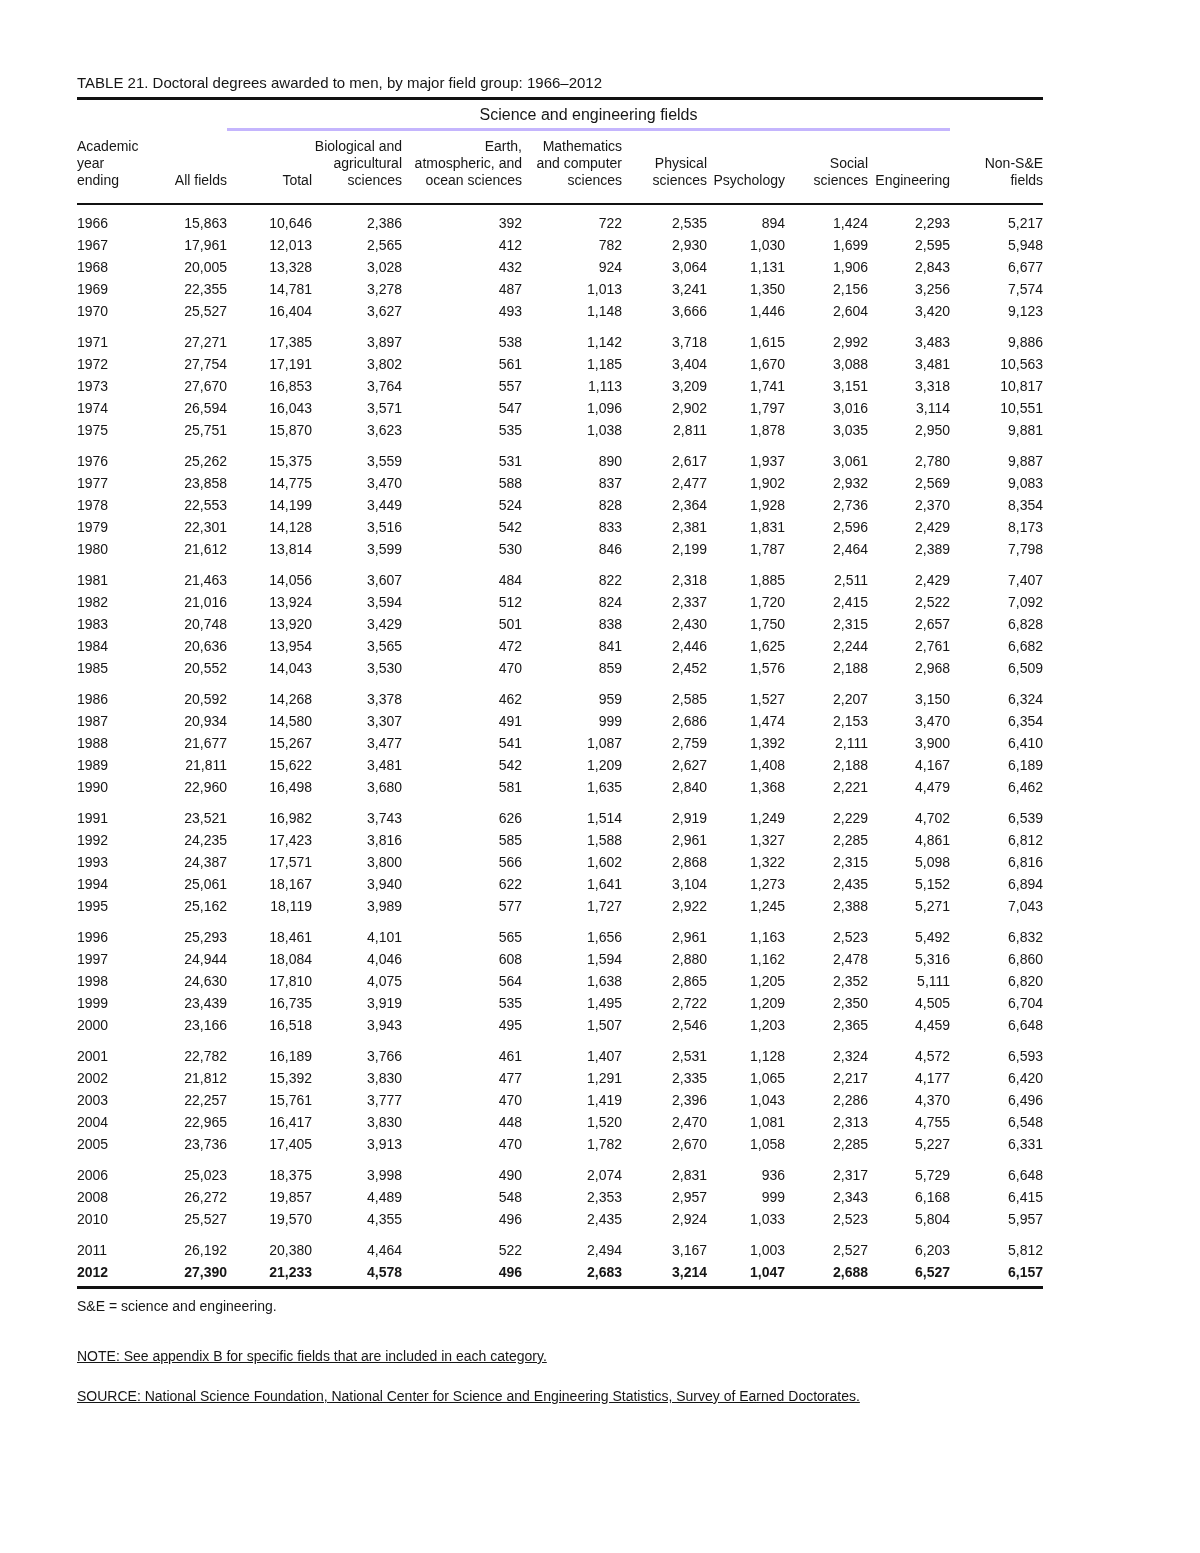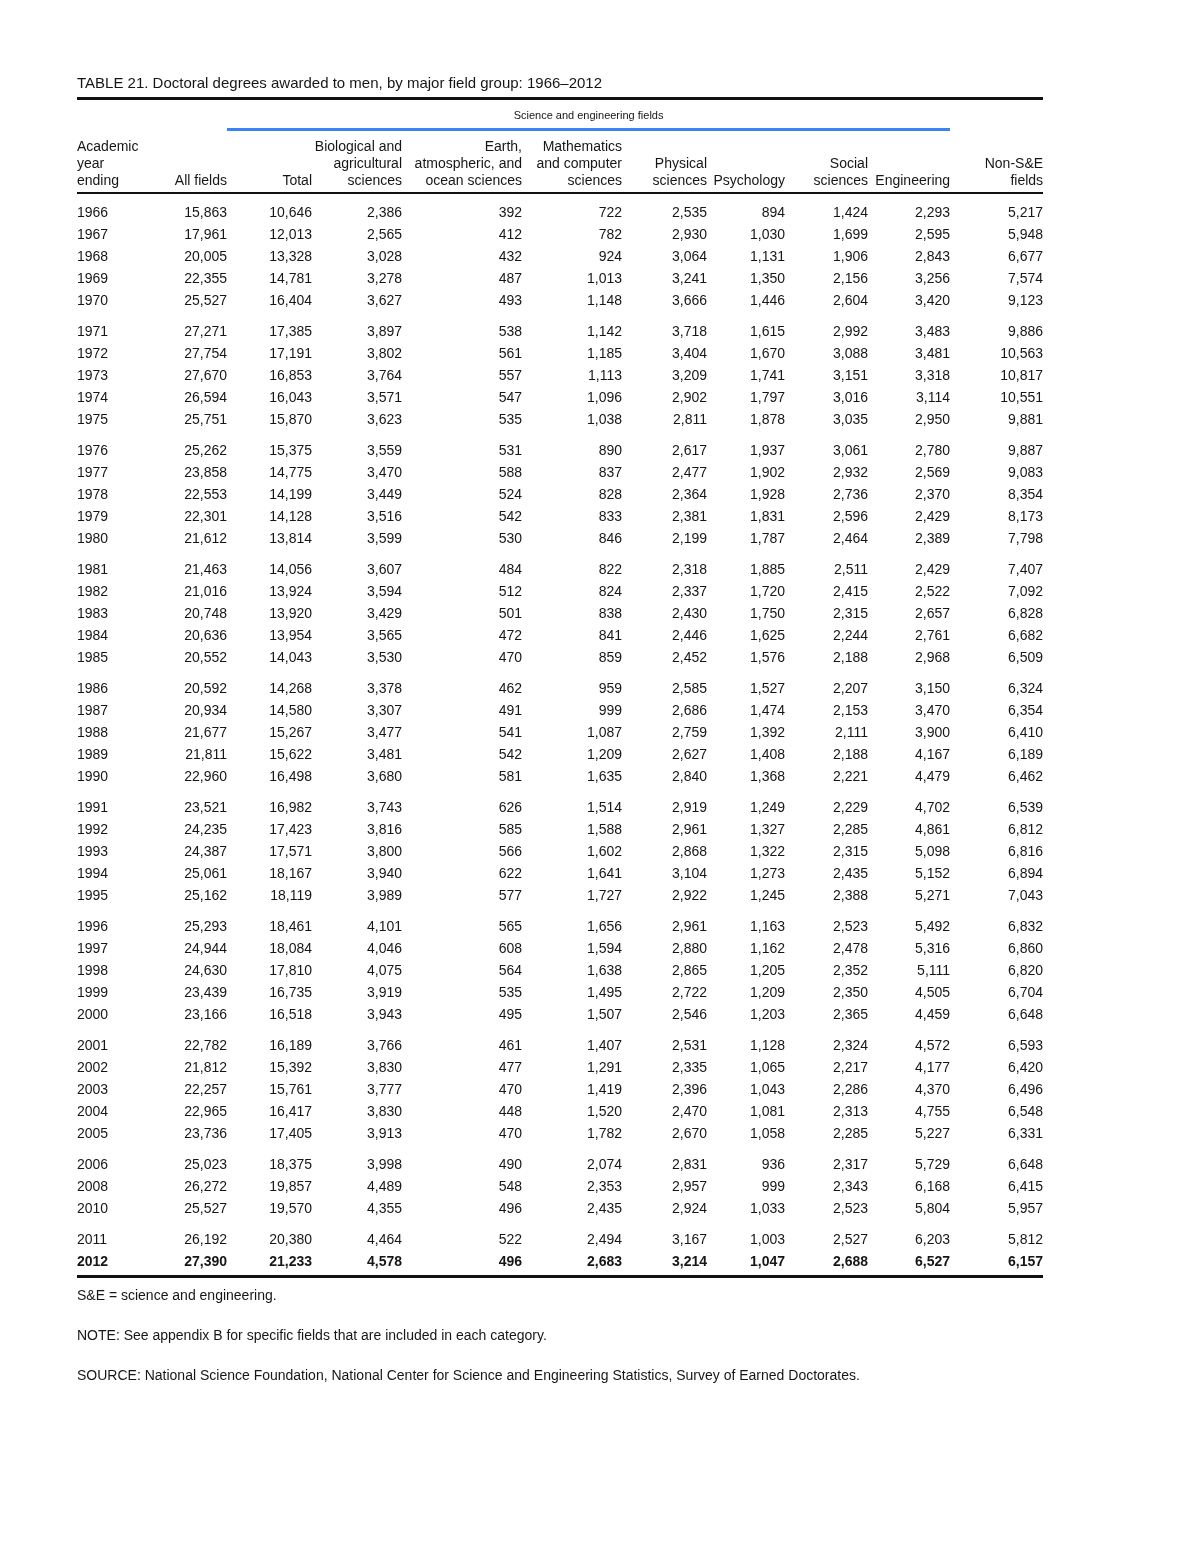--- a/index.html
+++ b/index.html
@@ -30,45 +30,45 @@
     border-collapse: collapse;
     font-size: 14px;
   }
   th, td {
     font-weight: normal;
     padding: 0;
     vertical-align: bottom;
   }
   th.spanner {
     text-align: center;
-    font-size: 11px;
+    font-size: 16px;
     line-height: 18px;
     padding: 6px 0 4px 0;
-    border-bottom: 3px solid #3b82f6;
+    border-bottom: 3px solid #c4b5fd;
   }
   tr.col-header-row th {
     white-space: pre-line;
     line-height: 17px;
     padding-top: 7px;
-    padding-bottom: 3px;
+    padding-bottom: 14px;
     border-bottom: 2px solid #111;
   }
   .left  { text-align: left; }
   .right { text-align: right; }
   tbody td {
     line-height: 22px;
     white-space: nowrap;
   }
   tbody tr:first-child td { padding-top: 7px; margin-top: 47px; }
   tbody tr.group-start td { padding-top: 9px; }
   tbody tr:last-child td { padding-bottom: 3px; border-bottom: 3px solid #111; font-weight: bold; }
   .footnotes { font-size: 14px; }
   .footnotes .fn-abbr   { margin-top: 8px;  line-height: 18px; }
-  .footnotes .fn-note   { margin-top: 22px; line-height: 18px; }
-  .footnotes .fn-source { margin-top: 22px; line-height: 18px; }
+  .footnotes .fn-note   { margin-top: 32px; line-height: 18px; text-decoration: underline; }
+  .footnotes .fn-source { margin-top: 22px; line-height: 18px; text-decoration: underline; }
 </style>
 </head>
 <body>
 
 <div class="sheet">
 
   <div class="title">TABLE 21. Doctoral degrees awarded to men, by major field group: 1966–2012</div>
 
   <table class="data">
     <colgroup>

